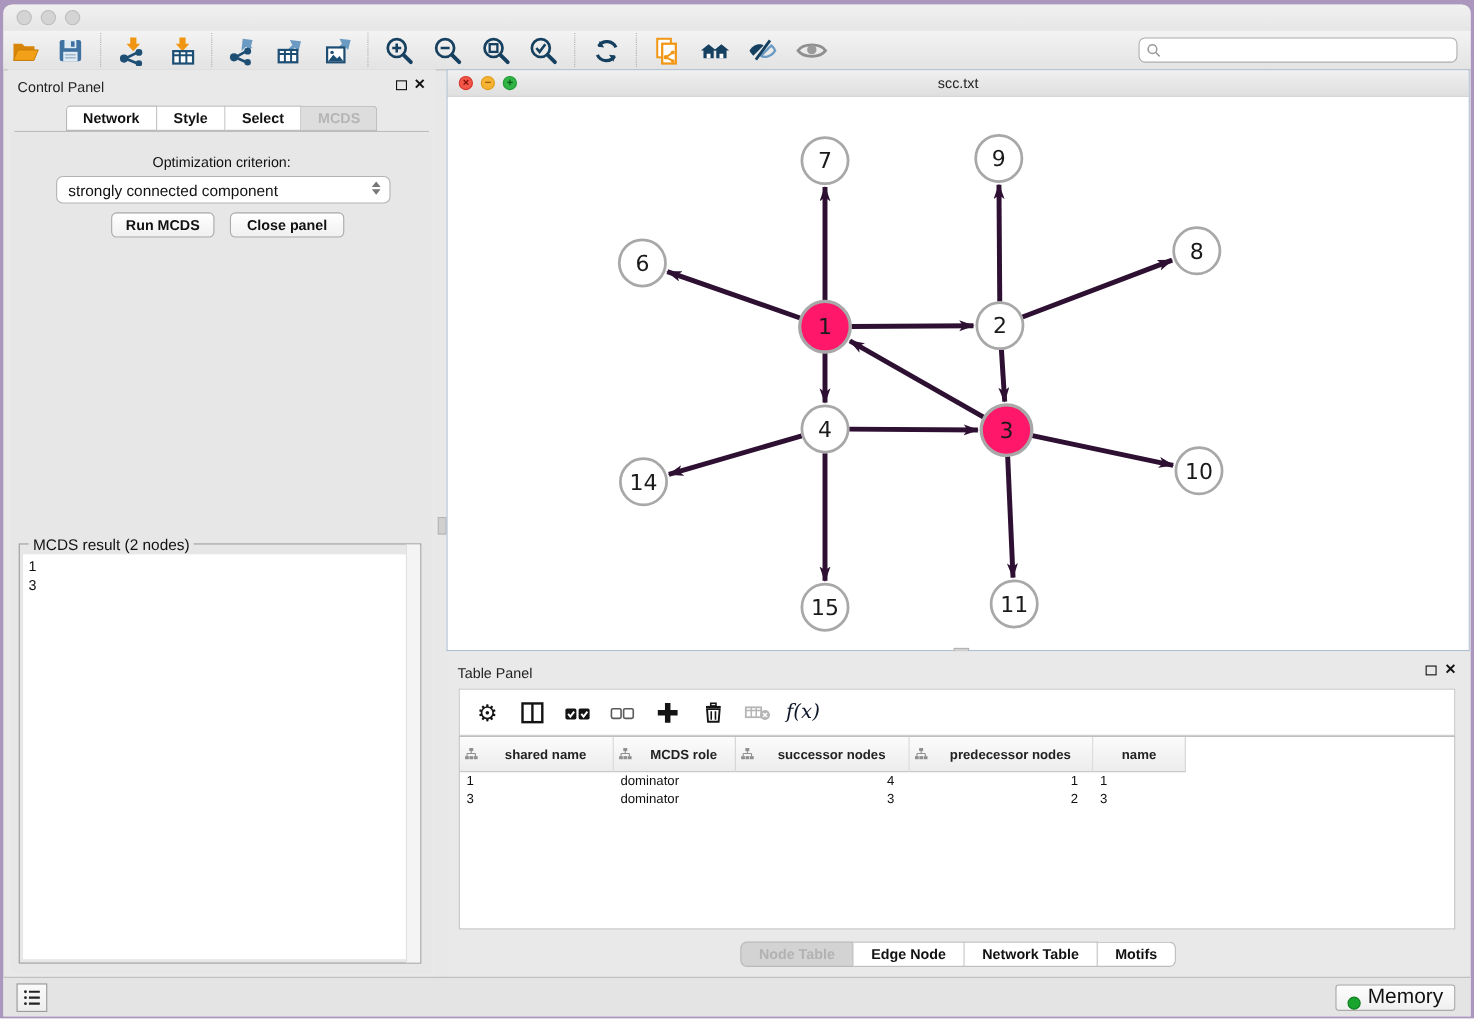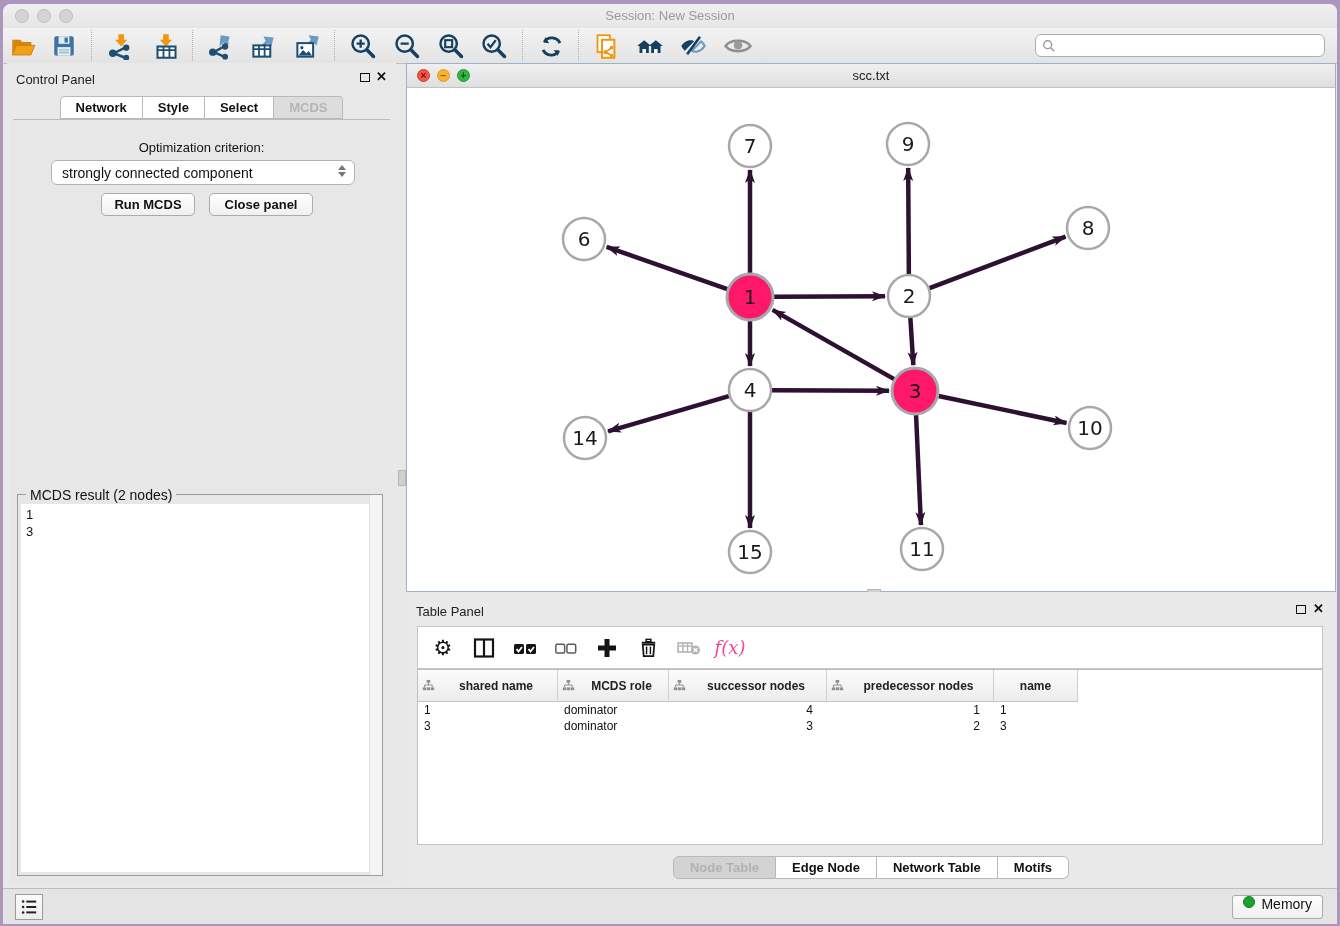--- a/index.html
+++ b/index.html
@@ -77,21 +77,21 @@
   .nw-title { position:absolute; left:0; right:0; top:4px; text-align:center; font-size:13px; color:#222; }
   .nw-canvas { position:absolute; left:0; right:0; top:24px; bottom:0; background:#fff; }
 
   
   .table-panel { position:absolute; left:403px; top:588px; width:930px; height:296px; background:#e9e9e9; }
   .tp-title { position:absolute; left:10px; top:12px; font-size:13px; color:#222; }
   .tp-toolbar { position:absolute; left:11px; right:13px; top:34px; height:43px; background:#fff;
                 border:1px solid #c6c6c6; display:flex; align-items:center; gap:15px; padding-left:12px; }
   .tp-tool { width:26px; height:26px; display:flex; align-items:center; justify-content:center; }
   .gear-glyph { font-size:21px; color:#141414; font-family:"DejaVu Sans", sans-serif; }
-  .fx-glyph { font-family:"DejaVu Serif", serif; font-style:italic; font-size:18px; color:#ec4899; }
+  .fx-glyph { font-family:"DejaVu Serif", serif; font-style:italic; font-size:18px; color:#0f172a; }
   .tp-table { position:absolute; left:11px; right:13px; top:77px; height:176px; background:#fff;
               border:1px solid #bfbfbf; overflow:hidden; }
   .th-row { display:flex; height:32px; }
   .th { display:flex; align-items:center; background:linear-gradient(#fcfcfc,#ececec);
         border-right:1px solid #cfcfcf; border-bottom:1px solid #c3c3c3; font-size:12px;
         font-weight:bold; color:#222; position:relative; }
   .th .th-label { flex:1; text-align:center; }
   .th svg { margin-left:4px; }
   .tr { display:flex; height:16px; font-size:12px; color:#111; }
   .td { overflow:hidden; white-space:nowrap; }
@@ -103,34 +103,33 @@
   .btab.active { background:#d3d3d3; color:#b2b2b2; }
 
   
   .statusbar { position:absolute; left:0; right:0; top:884px; height:36px;
                background:#e4e4e4; border-top:1px solid #bcbcbc; }
   .sb-listbtn { position:absolute; left:12px; top:5px; width:28px; height:26px;
                 background:linear-gradient(#fbfbfb,#ededed); border:1px solid #9a9a9a;
                 display:flex; align-items:center; justify-content:center; }
   .sb-memory { position:absolute; right:14px; top:6px; height:24px; padding:0 10px;
                background:linear-gradient(#fdfdfd,#f0f0f0); border:1px solid #ababab; border-radius:3px;
-               display:flex; align-items:flex-start; gap:6px; font-size:14px; color:#111; }
+               display:flex; align-items:flex-end; gap:6px; font-size:19px; color:#111; }
   .mem-dot { width:12px; height:12px; border-radius:50%; background:#18a42d; border:1px solid #0e7d1f; }
 </style>
 </head>
 <body>
 
 <div class="desktop">
 <div class="window">
 
   <div class="titlebar">
     <div class="tl-dot" style="left:12px"></div>
     <div class="tl-dot" style="left:34px"></div>
     <div class="tl-dot" style="left:56px"></div>
-    <div class="title-text">Session: New Session</div>
   </div>
 
   <div class="toolbar">
     <div class="tbi" style="left:5px">
       <svg width="27" height="27" viewBox="0 0 24 24">
         <path d="M2 6h7l2 2h8v3H6L2 19z" fill="#d8860b"></path>
         <path d="M5.5 11h16.5l-3.5 8.5H2z" fill="#f2a018" stroke="#c67b08" stroke-width="0.8"></path>
       </svg>
     </div>
     <div class="tbi" style="left:46px">

